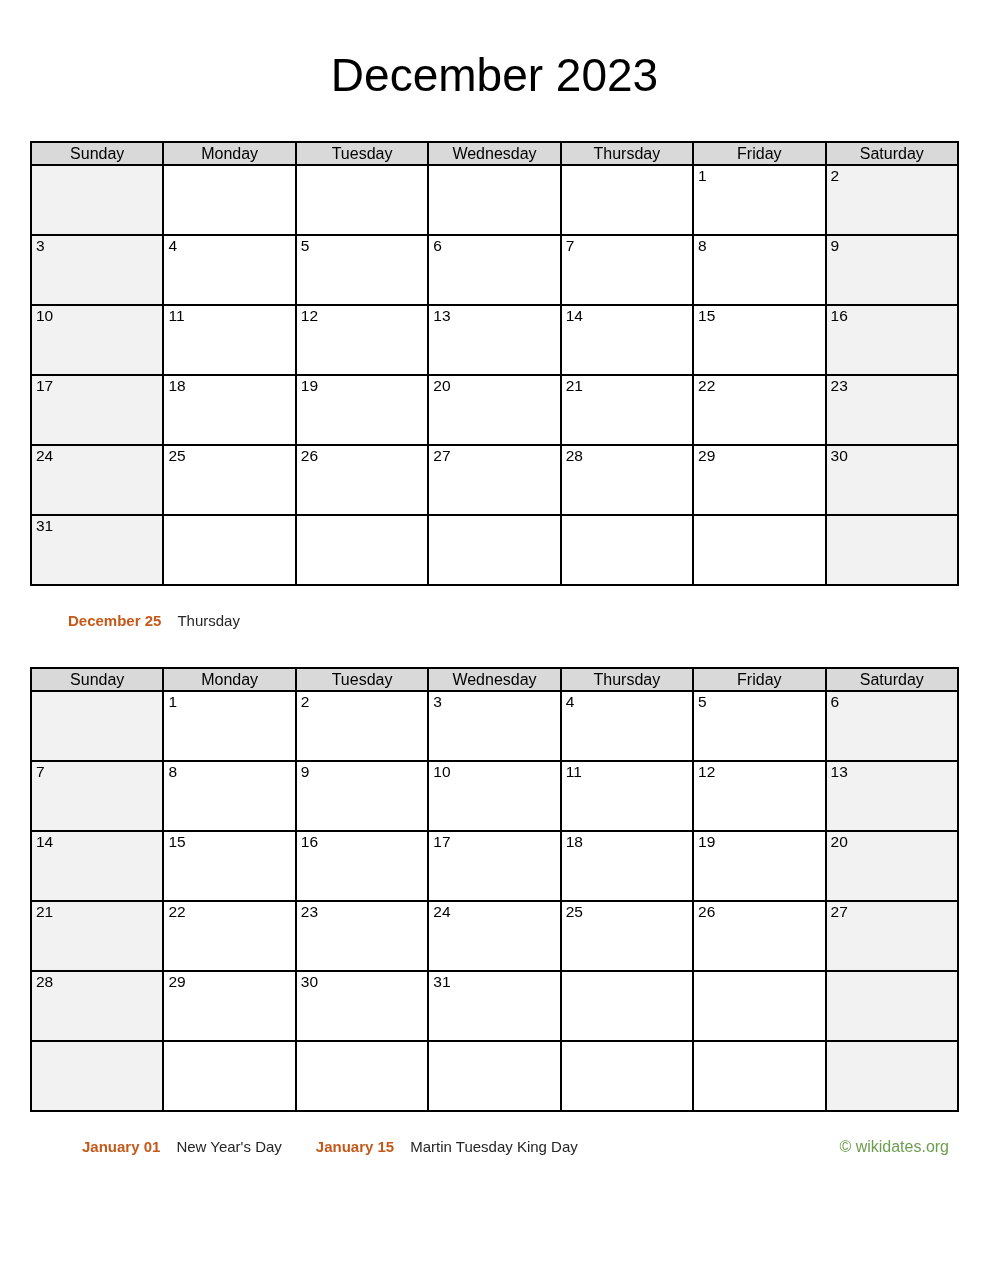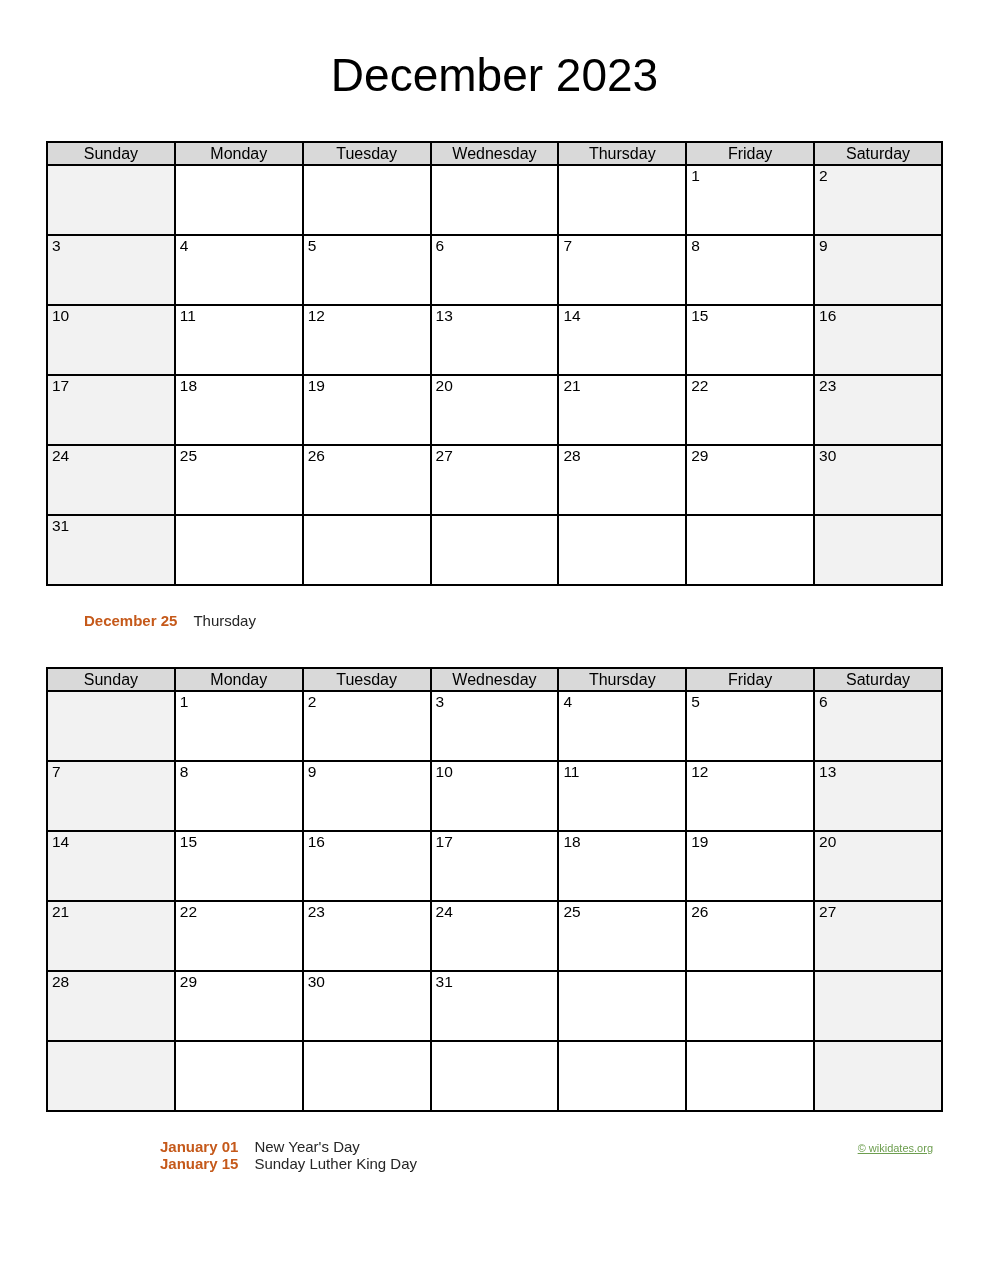--- a/index.html
+++ b/index.html
@@ -11,21 +11,21 @@
     --ink:#1a1a1a;
   }
   *{box-sizing:border-box;margin:0;padding:0;}
   html,body{background:#ffffff;}
   body{
     width:989px;height:1280px;
     font-family:"Liberation Sans","DejaVu Sans",sans-serif;
     color:var(--ink);
     overflow:hidden;
   }
-  .page{width:989px;height:1188px;padding:0 46px;}
+  .page{width:989px;height:1188px;padding:0 30px;}
   .month-title{
     font-size:46px;
     font-weight:400;
     line-height:1.2;
     text-align:center;
     color:#000;
     letter-spacing:0;
   }
   .month-dec .month-title{padding-top:48px;}
   .month-jan .month-title{padding-top:24px;}
@@ -58,36 +58,35 @@
   }
   table.calendar td.weekend{background:var(--weekend-bg);}
   .notes-line{
     margin-top:26px;
     padding-left:38px;
     font-size:15px;
     display:flex;
     align-items:baseline;
   }
   .note{display:flex;align-items:baseline;}
-  .note + .note{margin-left:62px;}
+  .note + .note{margin-left:34px;}
   .note-date{color:var(--accent);font-weight:700;}
   .note-label{color:#262626;margin-left:16px;}
   .footer{
     margin-top:26px;
     padding-left:52px;
     display:flex;
     align-items:baseline;
     font-size:15px;
   }
   .copyright{
     margin-left:auto;
     padding-right:10px;
     color:var(--credit);
-    font-size:11px;
-    text-decoration:underline;
+    font-size:16px;
   }
 </style>
 </head>
 <body>
 
 <div class="page">
   <div id="months">
       <section class="month month-dec">
         <h1 class="month-title">December 2023</h1>
         <table class="calendar">
@@ -232,25 +231,25 @@
               <td></td>
               <td></td>
               <td></td>
               <td class="weekend"></td>
             </tr>
           </tbody>
         </table>
       </section>
     </div>
   <div class="footer">
-    <div class="notes-line" id="footer-notes" style="margin-top:0;padding-left:0;flex-direction:column;">
+    <div class="notes-line" id="footer-notes" style="margin-top:0;padding-left:0;">
         <div class="note">
           <span class="note-date">January 01</span>
           <span class="note-label">New Year's Day</span>
         </div>
         <div class="note">
           <span class="note-date">January 15</span>
-          <span class="note-label">Sunday Luther King Day</span>
+          <span class="note-label">Martin Tuesday King Day</span>
         </div>
       </div>
     <div class="copyright">© wikidates.org</div>
   </div>
 </div>
 
 </body></html>

